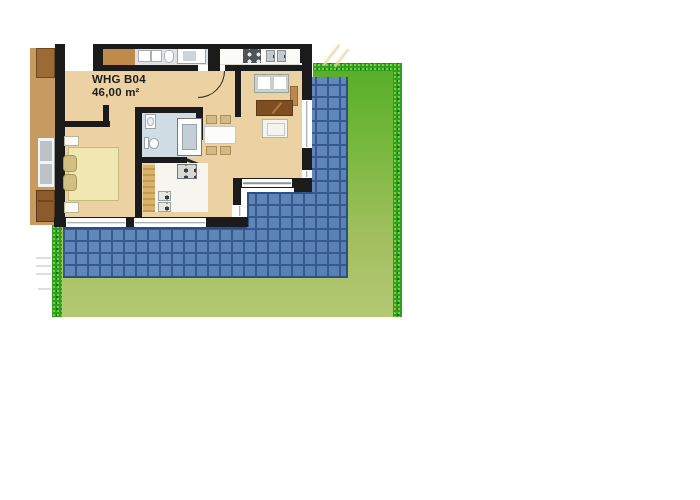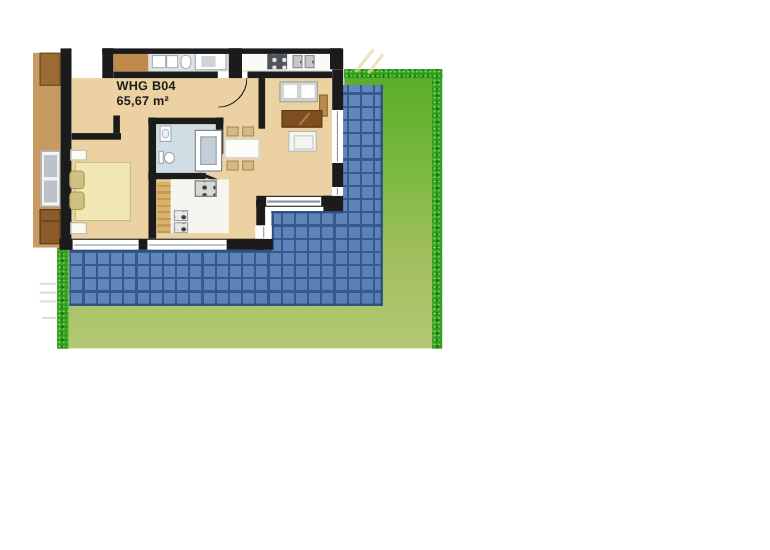--- a/index.html
+++ b/index.html
@@ -143,18 +143,18 @@
     <div class="abs" style="left:4px;top:3px;width:16px;height:11px;border:1px solid #c9c9c1;"></div>
   </div>
 
   <div class="abs" style="left:330px;top:42px;width:3px;height:26px;background:#ead9a9;transform:rotate(38deg);opacity:.75;"></div>
   <div class="abs" style="left:340px;top:47px;width:3px;height:22px;background:#ead9a9;transform:rotate(38deg);opacity:.75;"></div>
   <div class="abs" style="left:36px;top:257px;width:15px;height:2px;background:#dedede;"></div>
   <div class="abs" style="left:36px;top:265px;width:15px;height:2px;background:#dedede;"></div>
   <div class="abs" style="left:36px;top:273px;width:15px;height:2px;background:#dedede;"></div>
   <div class="abs" style="left:38px;top:288px;width:13px;height:2px;background:#dedede;"></div>
 
-  <div class="label" style="left:106px;top:73px;">
+  <div class="label" style="left:92px;top:73px;">
     <div>WHG B04</div>
-    <div>65,67 m²</div>
+    <div>46,00 m²</div>
   </div>
 
 </div>
 
 </body></html>

